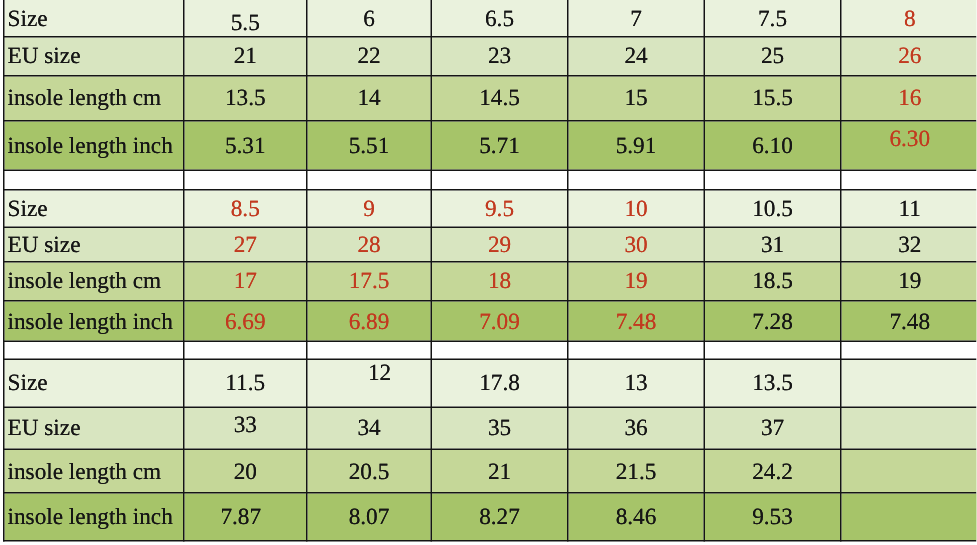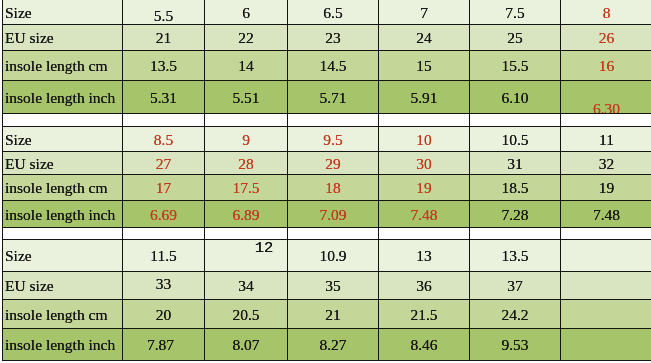--- a/index.html
+++ b/index.html
@@ -70,21 +70,21 @@
       <div class="cell" style="left: 123px; top: 81px; width: 81px; height: 32px;">5.31</div>
       <div class="cellbg" style="left: 205px; top: 81px; width: 82px; height: 32px; background: rgb(166, 196, 105);"></div>
       <div class="cell" style="left: 205px; top: 81px; width: 82px; height: 32px;">5.51</div>
       <div class="cellbg" style="left: 288px; top: 81px; width: 90px; height: 32px; background: rgb(166, 196, 105);"></div>
       <div class="cell" style="left: 288px; top: 81px; width: 90px; height: 32px;">5.71</div>
       <div class="cellbg" style="left: 379px; top: 81px; width: 90px; height: 32px; background: rgb(166, 196, 105);"></div>
       <div class="cell" style="left: 379px; top: 81px; width: 90px; height: 32px;">5.91</div>
       <div class="cellbg" style="left: 470px; top: 81px; width: 90px; height: 32px; background: rgb(166, 196, 105);"></div>
       <div class="cell" style="left: 470px; top: 81px; width: 90px; height: 32px;">6.10</div>
       <div class="cellbg" style="left: 561px; top: 81px; width: 91px; height: 32px; background: rgb(166, 196, 105);"></div>
-      <div class="cell red" style="left: 561px; top: 92px; width: 91px; height: 32px;">6.30</div>
+      <div class="cell red" style="left: 561px; top: 76px; width: 91px; height: 32px;">6.30</div>
       <div class="cellbg" style="left: 3px; top: 114px; width: 119px; height: 12px; background: rgb(255, 255, 255);"></div>
       <div class="cellbg" style="left: 123px; top: 114px; width: 81px; height: 12px; background: rgb(255, 255, 255);"></div>
       <div class="cellbg" style="left: 205px; top: 114px; width: 82px; height: 12px; background: rgb(255, 255, 255);"></div>
       <div class="cellbg" style="left: 288px; top: 114px; width: 90px; height: 12px; background: rgb(255, 255, 255);"></div>
       <div class="cellbg" style="left: 379px; top: 114px; width: 90px; height: 12px; background: rgb(255, 255, 255);"></div>
       <div class="cellbg" style="left: 470px; top: 114px; width: 90px; height: 12px; background: rgb(255, 255, 255);"></div>
       <div class="cellbg" style="left: 561px; top: 114px; width: 91px; height: 12px; background: rgb(255, 255, 255);"></div>
       <div class="cellbg" style="left: 3px; top: 127px; width: 119px; height: 24px; background: rgb(234, 242, 221);"></div>
       <div class="cell lab" style="left: 3px; top: 127px; width: 119px; height: 24px;">Size</div>
       <div class="cellbg" style="left: 123px; top: 127px; width: 81px; height: 24px; background: rgb(234, 242, 221);"></div>
@@ -146,23 +146,23 @@
       <div class="cellbg" style="left: 205px; top: 228px; width: 82px; height: 11px; background: rgb(255, 255, 255);"></div>
       <div class="cellbg" style="left: 288px; top: 228px; width: 90px; height: 11px; background: rgb(255, 255, 255);"></div>
       <div class="cellbg" style="left: 379px; top: 228px; width: 90px; height: 11px; background: rgb(255, 255, 255);"></div>
       <div class="cellbg" style="left: 470px; top: 228px; width: 90px; height: 11px; background: rgb(255, 255, 255);"></div>
       <div class="cellbg" style="left: 561px; top: 228px; width: 91px; height: 11px; background: rgb(255, 255, 255);"></div>
       <div class="cellbg" style="left: 3px; top: 240px; width: 119px; height: 31px; background: rgb(234, 242, 221);"></div>
       <div class="cell lab" style="left: 3px; top: 240px; width: 119px; height: 31px;">Size</div>
       <div class="cellbg" style="left: 123px; top: 240px; width: 81px; height: 31px; background: rgb(234, 242, 221);"></div>
       <div class="cell" style="left: 123px; top: 240px; width: 81px; height: 31px;">11.5</div>
       <div class="cellbg" style="left: 205px; top: 240px; width: 82px; height: 31px; background: rgb(234, 242, 221);"></div>
-      <div class="cell" style="left: 223px; top: 240px; width: 82px; height: 16px; font-family: Liberation Mono, monospace;">12</div>
+      <div class="cell" style="left: 212px; top: 240px; width: 82px; height: 16px;">12</div>
       <div class="cellbg" style="left: 288px; top: 240px; width: 90px; height: 31px; background: rgb(234, 242, 221);"></div>
-      <div class="cell" style="left: 288px; top: 240px; width: 90px; height: 31px;">10.9</div>
+      <div class="cell" style="left: 288px; top: 240px; width: 90px; height: 31px;">17.8</div>
       <div class="cellbg" style="left: 379px; top: 240px; width: 90px; height: 31px; background: rgb(234, 242, 221);"></div>
       <div class="cell" style="left: 379px; top: 240px; width: 90px; height: 31px;">13</div>
       <div class="cellbg" style="left: 470px; top: 240px; width: 90px; height: 31px; background: rgb(234, 242, 221);"></div>
       <div class="cell" style="left: 470px; top: 240px; width: 90px; height: 31px;">13.5</div>
       <div class="cellbg" style="left: 561px; top: 240px; width: 91px; height: 31px; background: rgb(234, 242, 221);"></div>
       <div class="cell" style="left: 561px; top: 240px; width: 91px; height: 31px;"></div>
       <div class="cellbg" style="left: 3px; top: 272px; width: 119px; height: 27px; background: rgb(216, 229, 192);"></div>
       <div class="cell lab" style="left: 3px; top: 272px; width: 119px; height: 27px;">EU size</div>
       <div class="cellbg" style="left: 123px; top: 272px; width: 81px; height: 27px; background: rgb(216, 229, 192);"></div>
       <div class="cell" style="left: 123px; top: 272px; width: 81px; height: 22px;">33</div>

